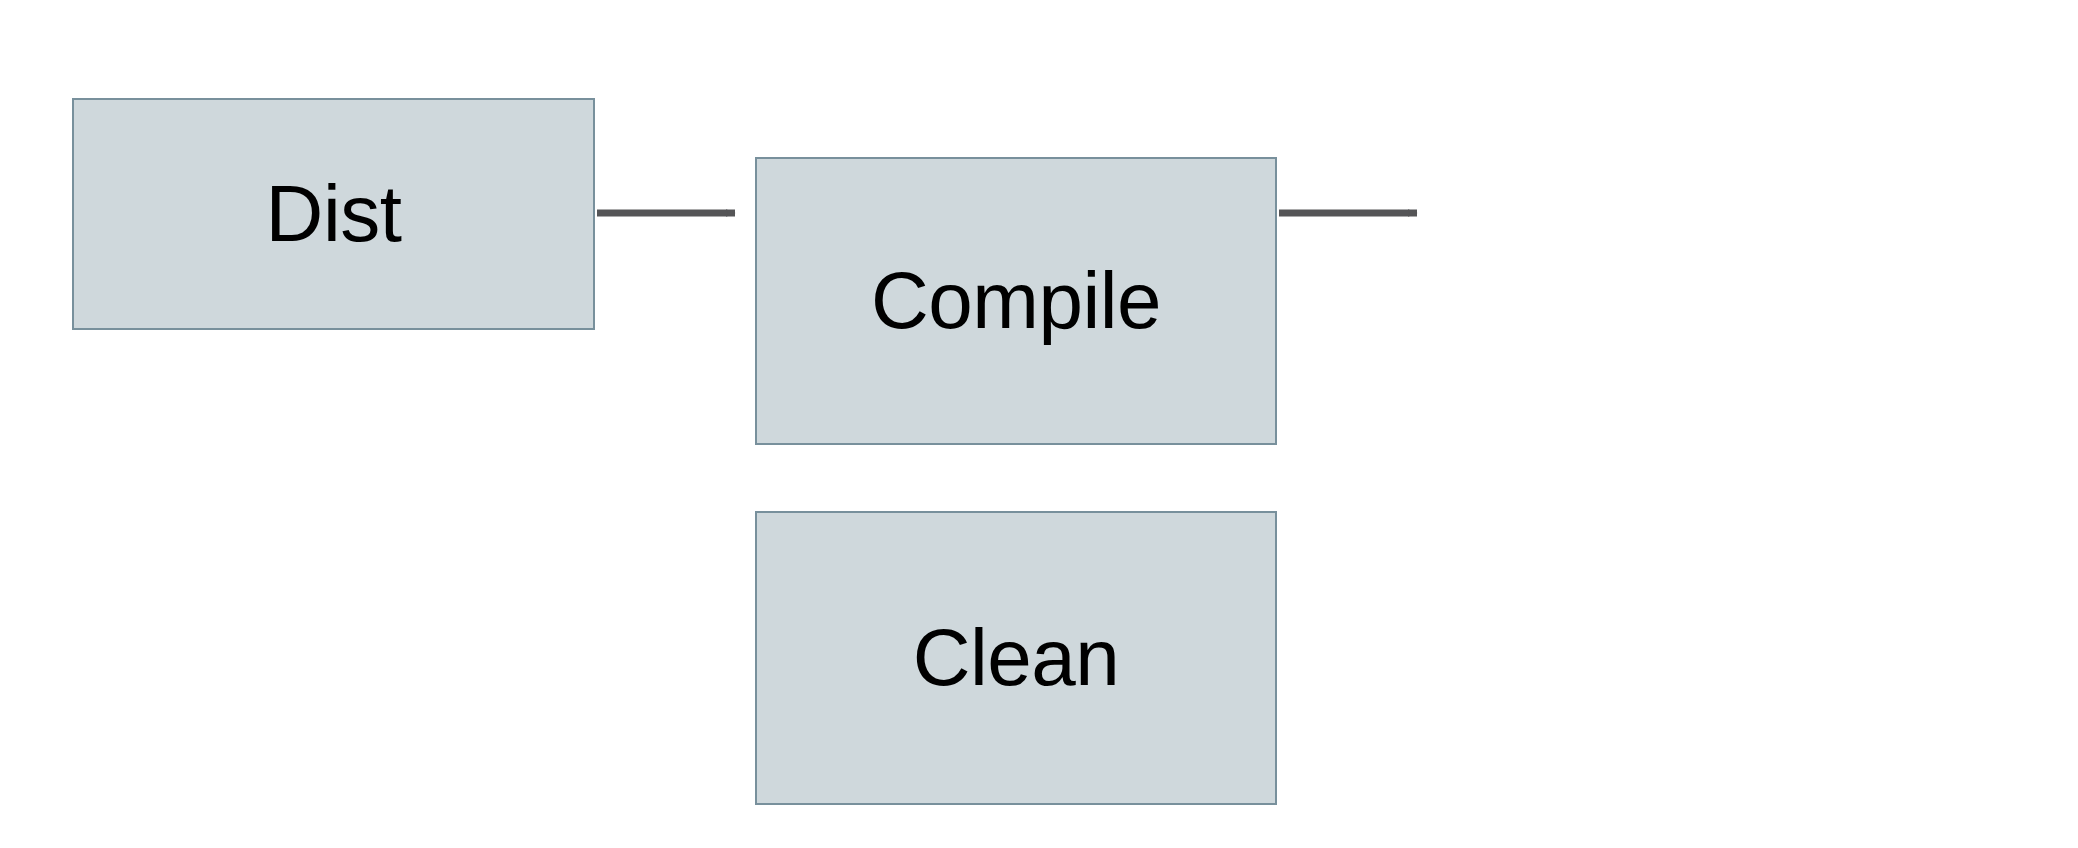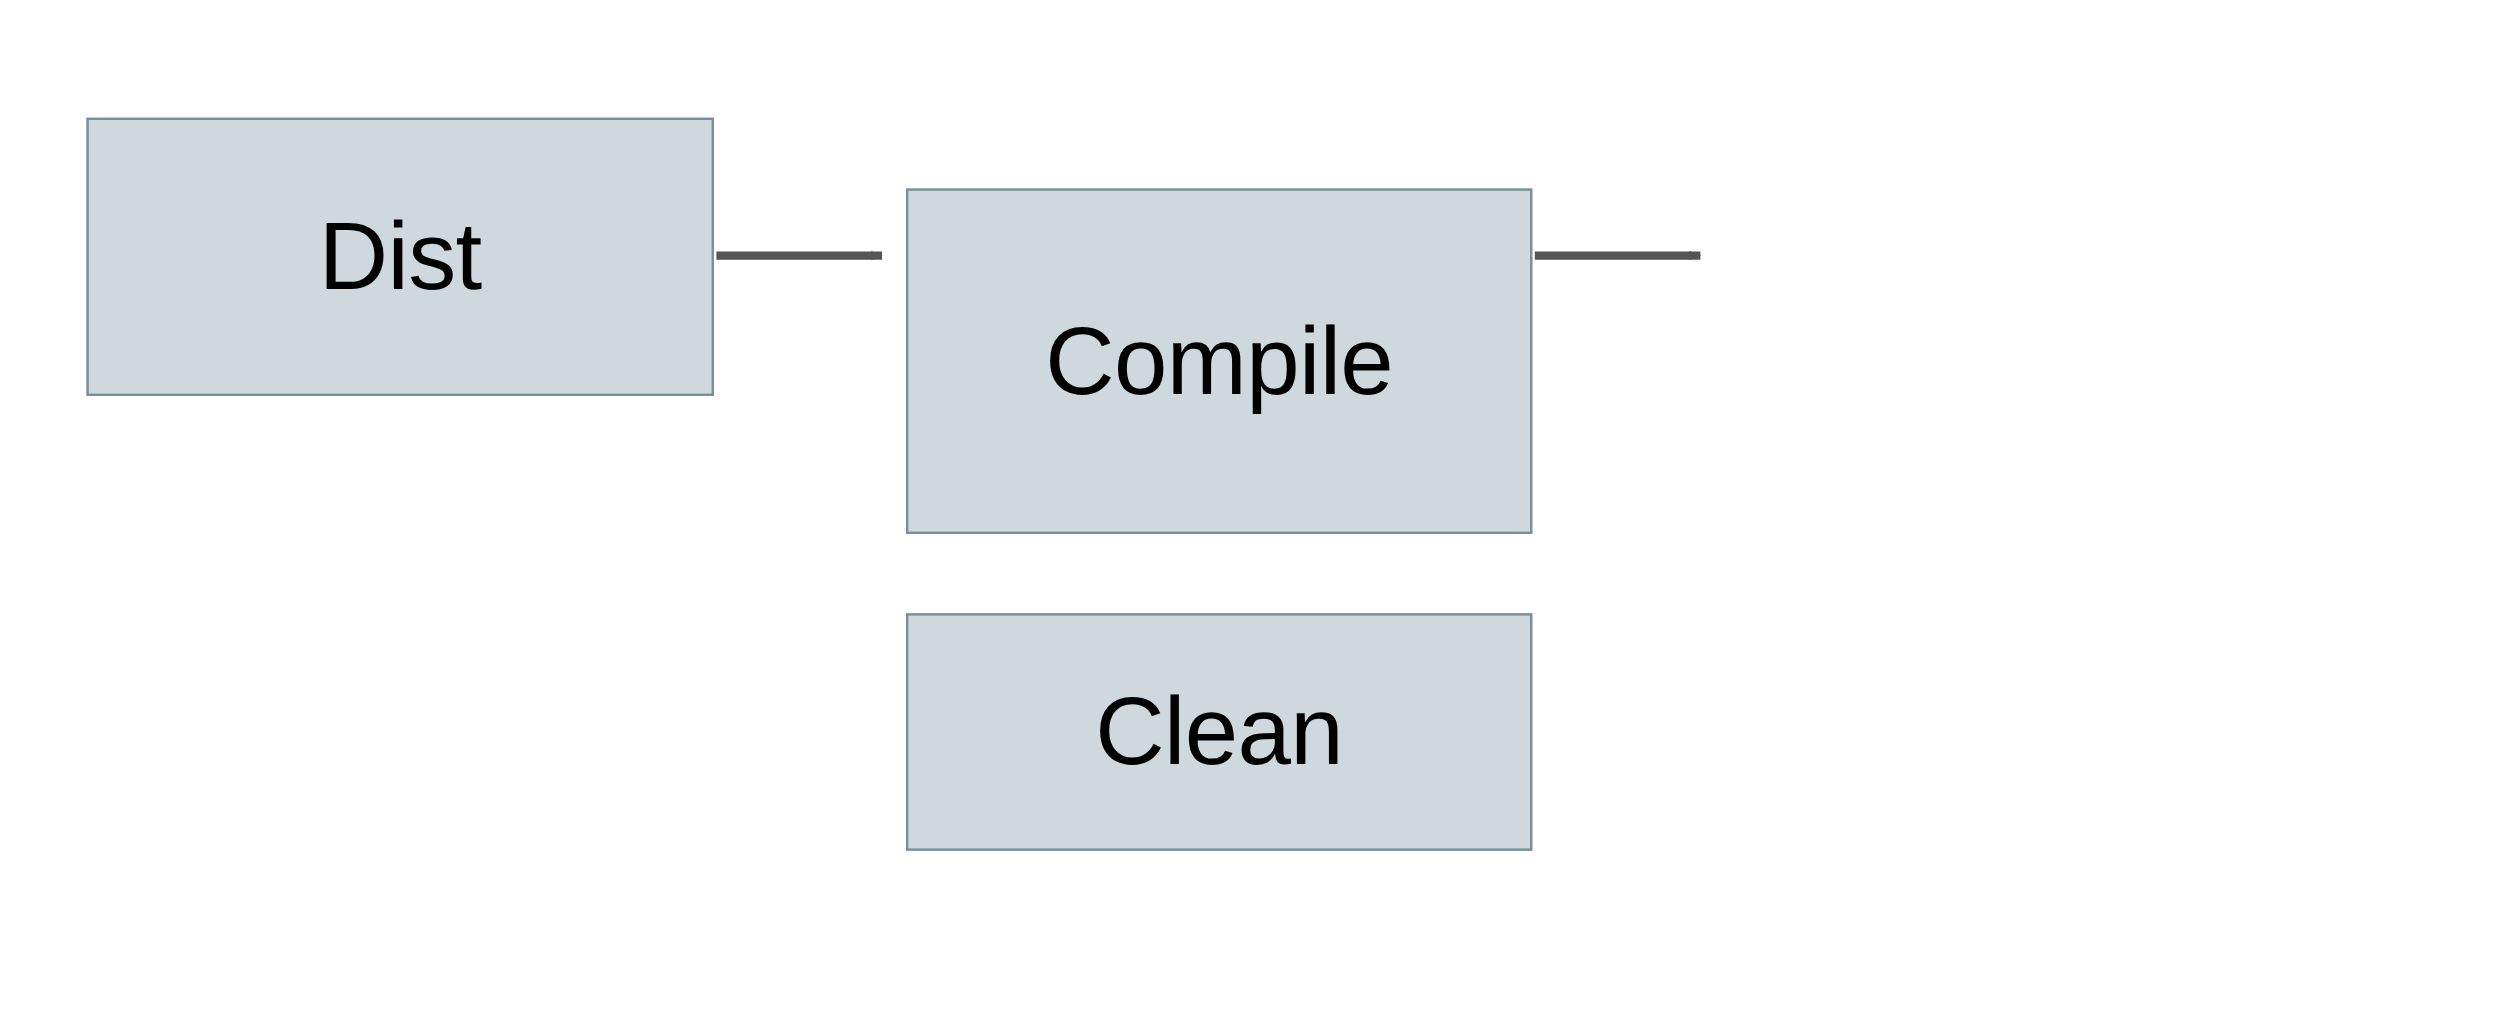--- a/index.html
+++ b/index.html
@@ -41,21 +41,21 @@
     left: 0;
     top: 0;
     width: 2078px;
     height: 848px;
     pointer-events: none;
   }
   
   #node-dist    { left: 72px;   top: 98px;  width: 523px; height: 232px; }
   #node-compile { left: 755px;  top: 114px;  width: 522px; height: 288px; margin-top: 43px; }
   #node-init    { left: 1437px; top: 98px;  width: 521px; height: 232px; }
-  #node-clean   { left: 755px;  top: 511px; width: 522px; height: 198px; }
+  #node-clean   { left: 755px;  top: 511px; width: 522px; height: 294px; }
 </style>
 </head>
 <body>
 
 <div id="canvas">
 
   <svg class="edge-layer" viewBox="0 0 2078 848" xmlns="http://www.w3.org/2000/svg">
     <defs>
       <marker id="arrowhead" markerWidth="10" markerHeight="8" refX="9.4" refY="4" orient="auto" markerUnits="userSpaceOnUse">
         <path d="M0,0 L10,4 L0,8 L2.2,4 Z" fill="#555557"></path>

